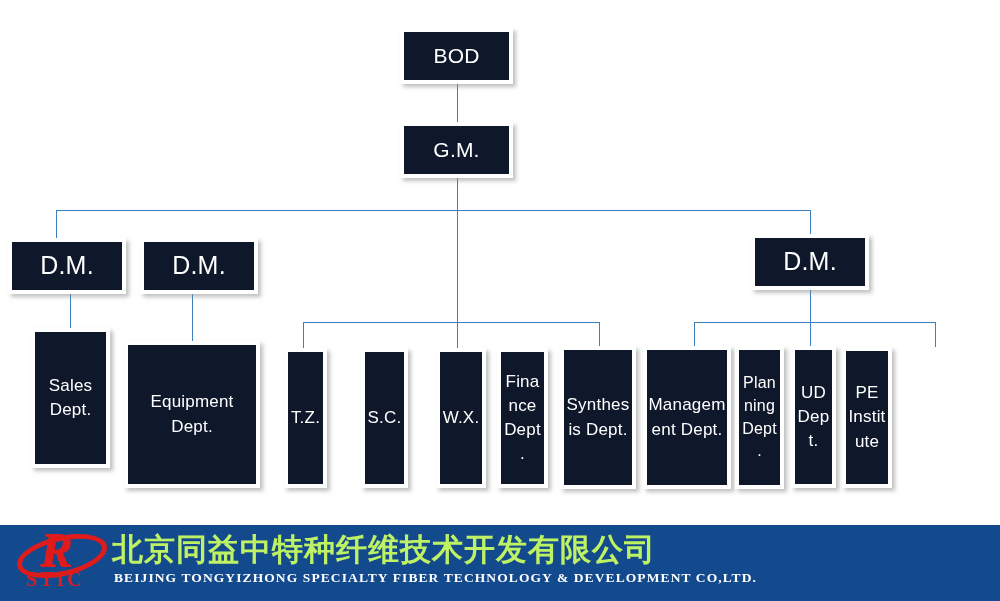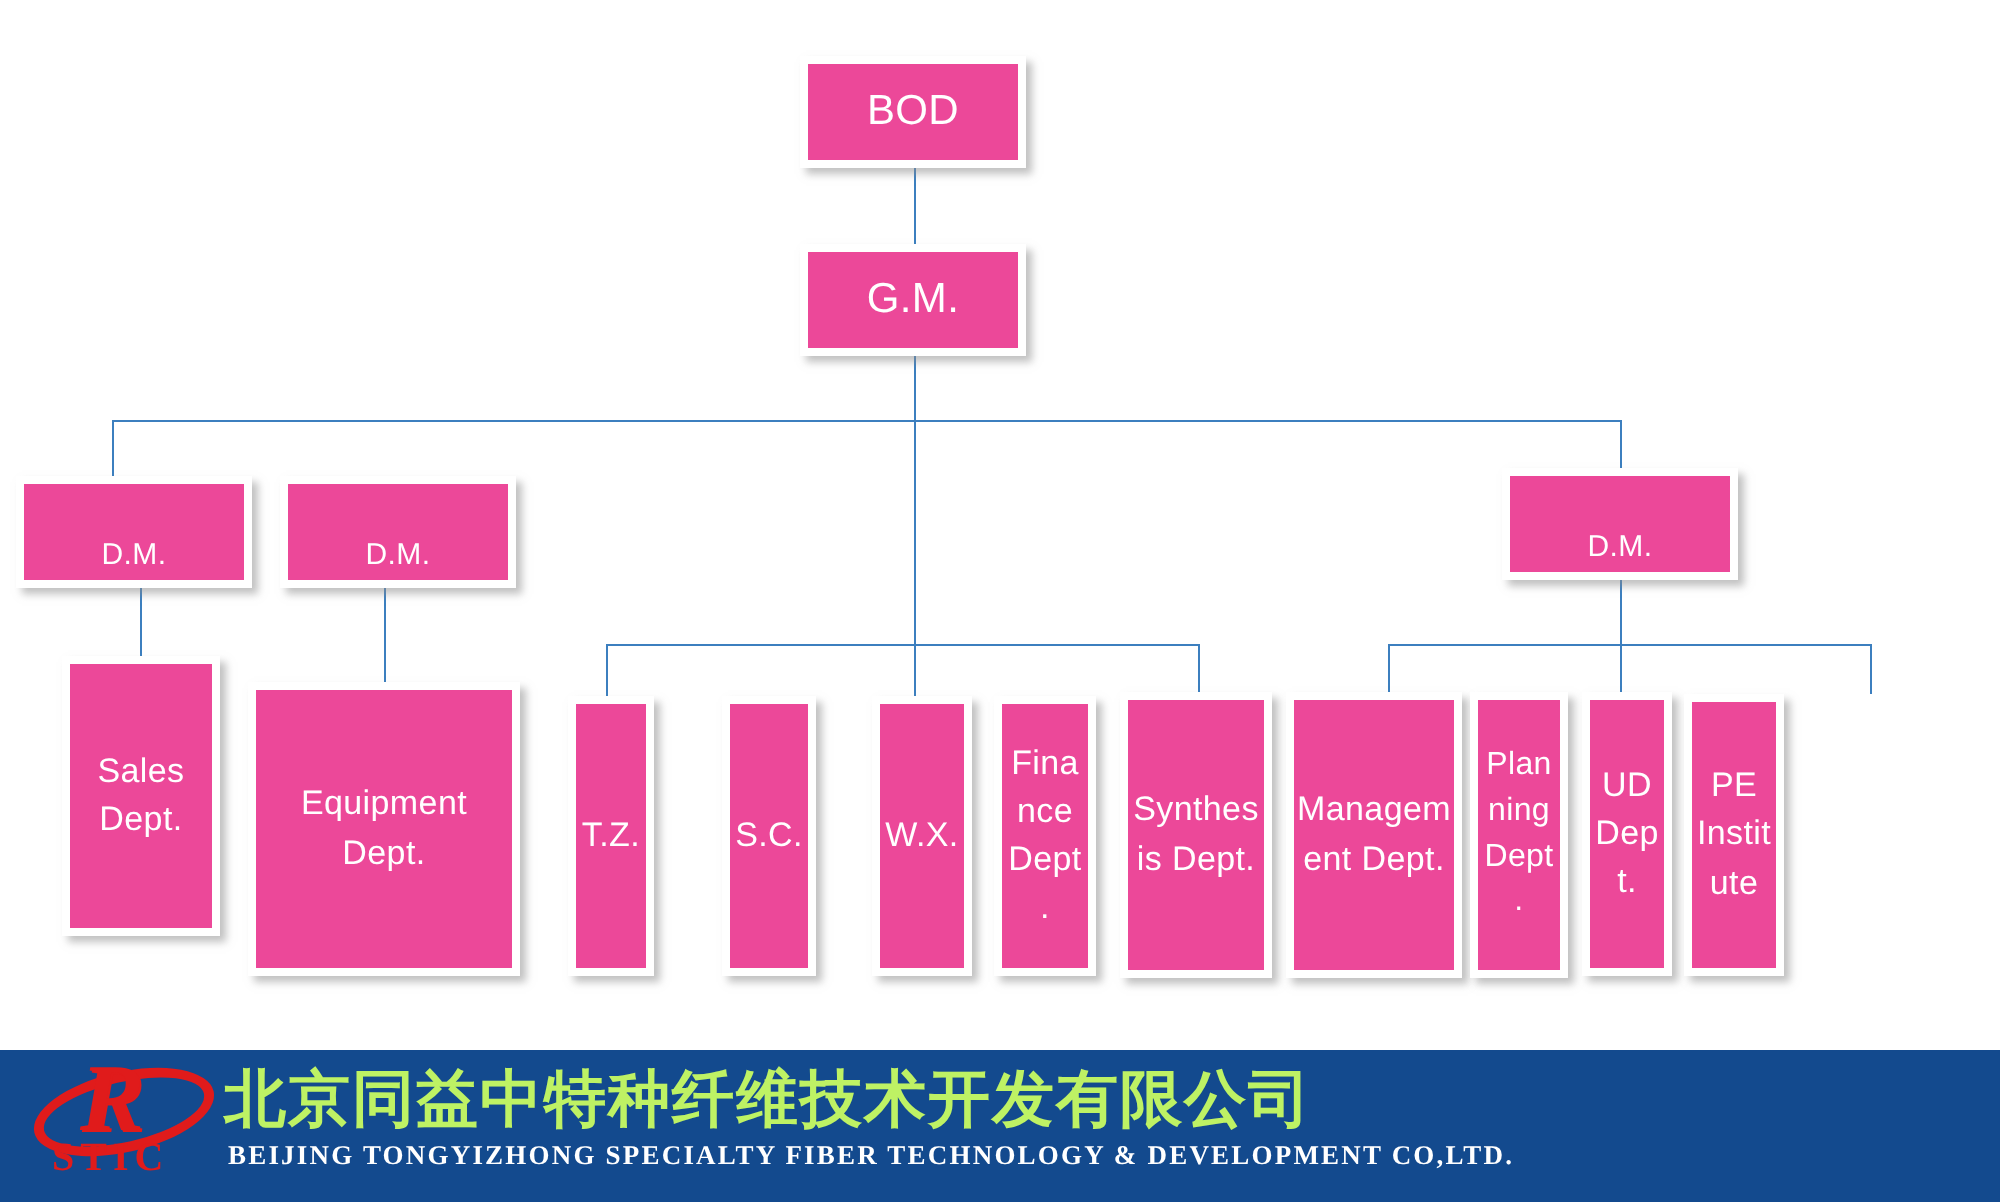--- a/index.html
+++ b/index.html
@@ -15,21 +15,21 @@
     position: relative;
     width: 1000px;
     height: 601px;
     background: #ffffff;
     overflow: hidden;
   }
 
   
   .node {
     position: absolute;
-    background: #ec4899;
+    background: #0f172a;
     border: 4px solid #ffffff;
     box-sizing: border-box;
     box-shadow: 3px 3px 4px rgba(140,140,140,0.55);
     display: flex;
     align-items: center;
     justify-content: center;
     text-align: center;
     color: #ffffff;
     font-family: "Liberation Sans", sans-serif;
     font-weight: 400;
@@ -38,21 +38,21 @@
     word-break: break-word;
     overflow: hidden;
     padding: 2px 1px;
   }
   .node-label {
     display: block;
     width: 100%;
     white-space: pre-line;
   }
   .node.top     { font-size: 21px; }
-  .node.mid     { font-size: 15px; align-items: flex-end; }
+  .node.mid     { font-size: 25px; }
   .node.leaf    { font-size: 17px; }
   .node.leaf-sm { font-size: 16px; }
 
   
   .conn {
     position: absolute;
     background: #3C7FBF;
   }
   .conn.v { width: 1px; }
   .conn.h { height: 1px; }

